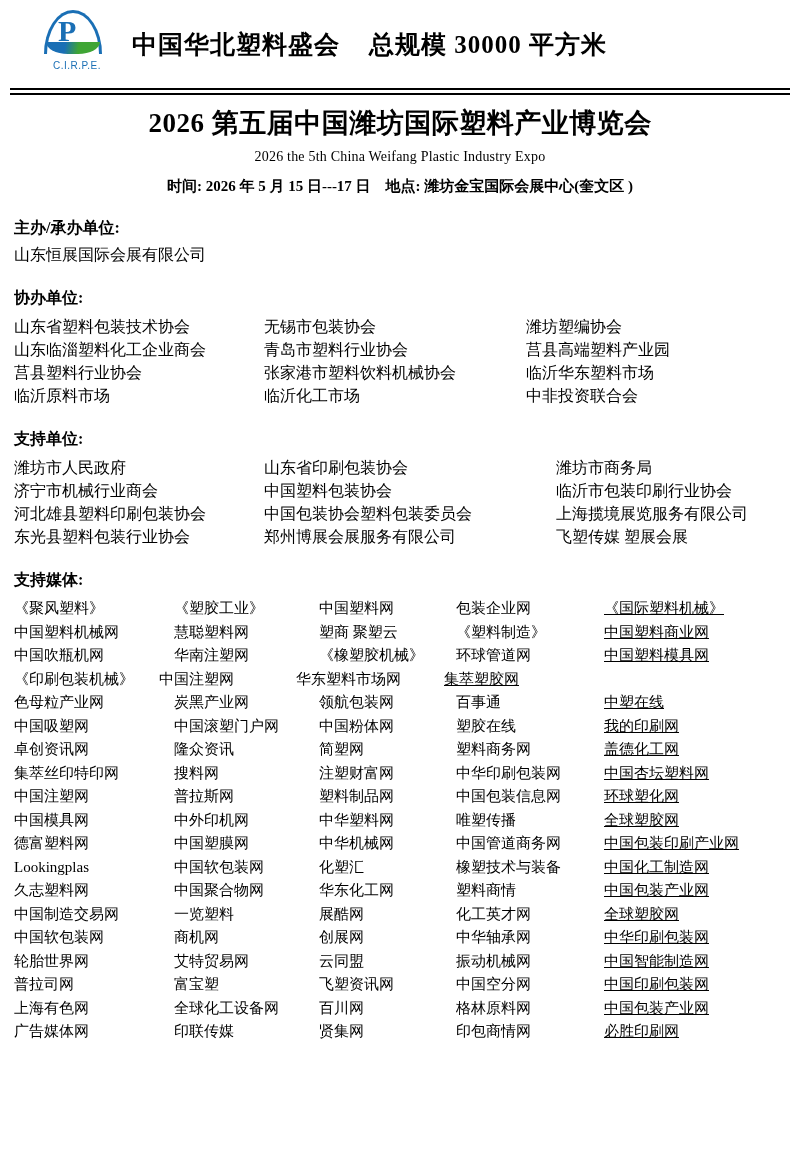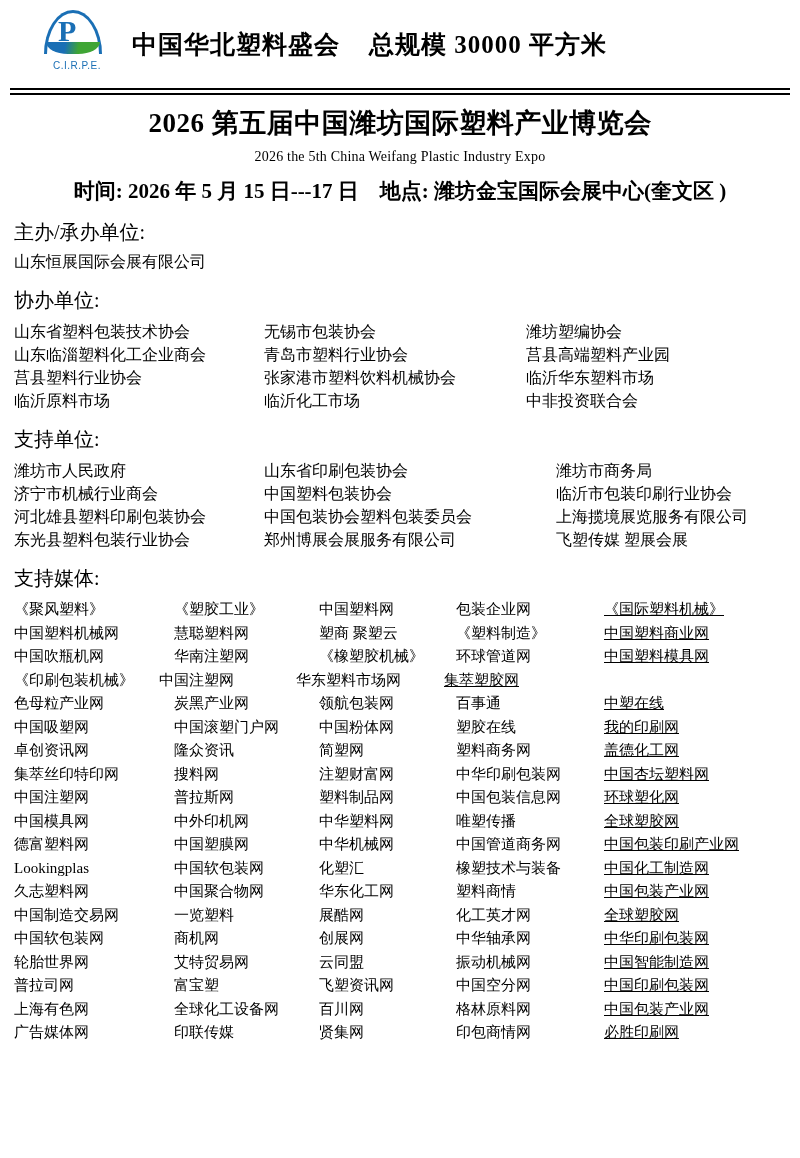--- a/index.html
+++ b/index.html
@@ -98,31 +98,31 @@
     letter-spacing: 0.5px;
   }
   .sub-title {
     text-align: center;
     font-size: 14px;
     margin-top: 8px;
     letter-spacing: 0.2px;
   }
   .datetime-line {
     text-align: center;
-    font-size: 21px;
+    font-size: 15px;
     font-weight: bold;
     margin-top: 12px;
     white-space: pre;
   }
 
   
   .section-heading {
-    font-size: 20px;
-    font-weight: normal;
-    margin: 14px 0 6px 4px;
+    font-size: 16px;
+    font-weight: bold;
+    margin: 22px 0 6px 4px;
   }
   .plain-line {
     font-size: 16px;
     margin: 4px 0 0 4px;
   }
 
   .cols {
     margin: 2px 0 0 4px;
   }
   .row {

